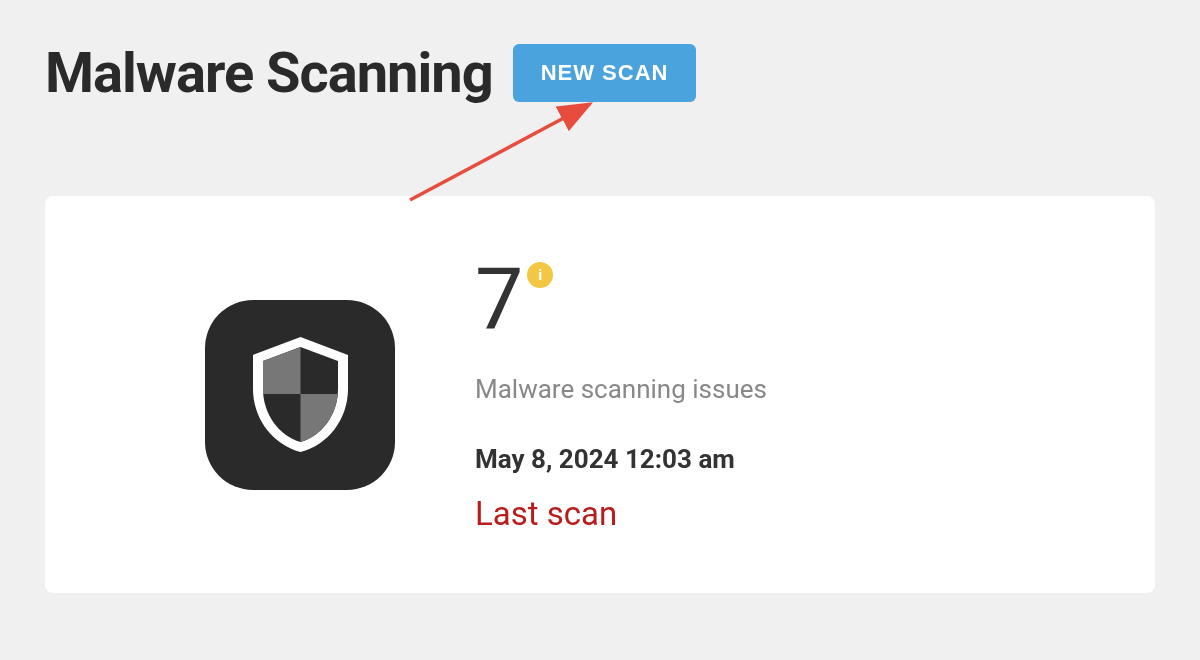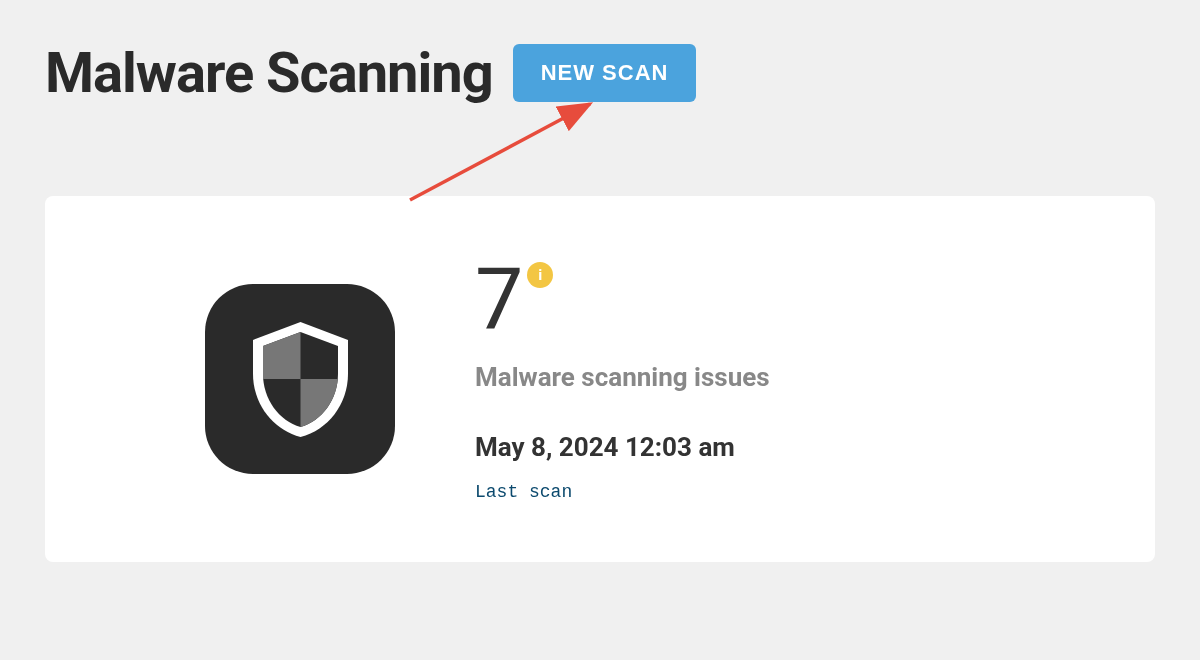--- a/index.html
+++ b/index.html
@@ -87,33 +87,31 @@
       margin-top: 6px;
       font-size: 15px;
       font-weight: bold;
       color: white;
       font-style: normal;
     }
     .issues-label {
       font-size: 26px;
       color: #888;
       margin-bottom: 28px;
-      margin-top: 8px;
-      font-weight: bold;
+      margin-top: 20px;
     }
     .scan-date {
       font-size: 26px;
       font-weight: 700;
       color: #333;
       margin-bottom: 8px;
     }
     .last-scan-label {
-      font-size: 18px;
-      color: #0c4a6e;
-      font-family: Liberation Mono, monospace;
+      font-size: 33px;
+      color: #b91c1c;
     }
     .arrow-annotation {
       position: absolute;
       pointer-events: none;
       left: 390px;
       top: 90px;
       z-index: 10;
     }
   </style>
 </head>

